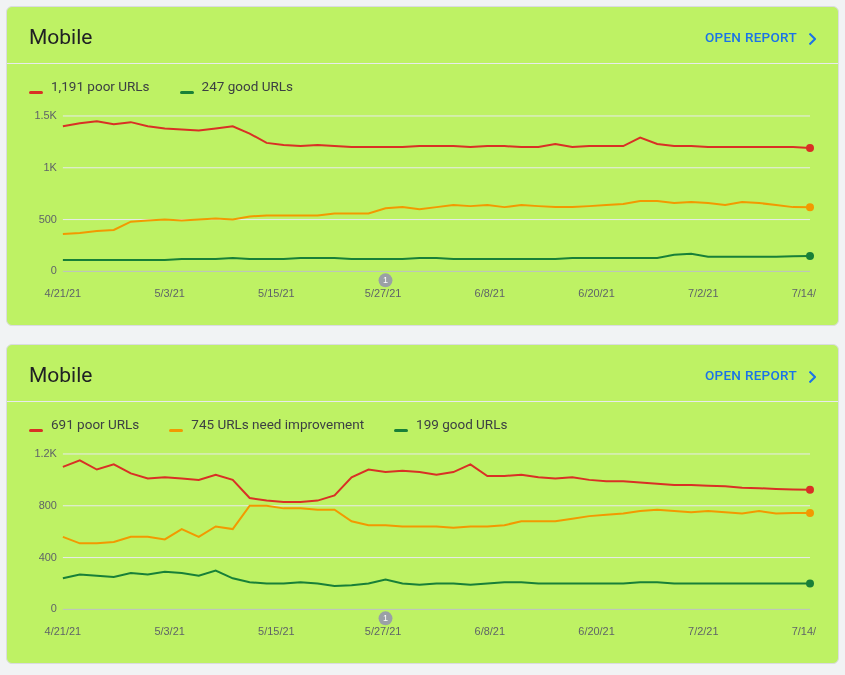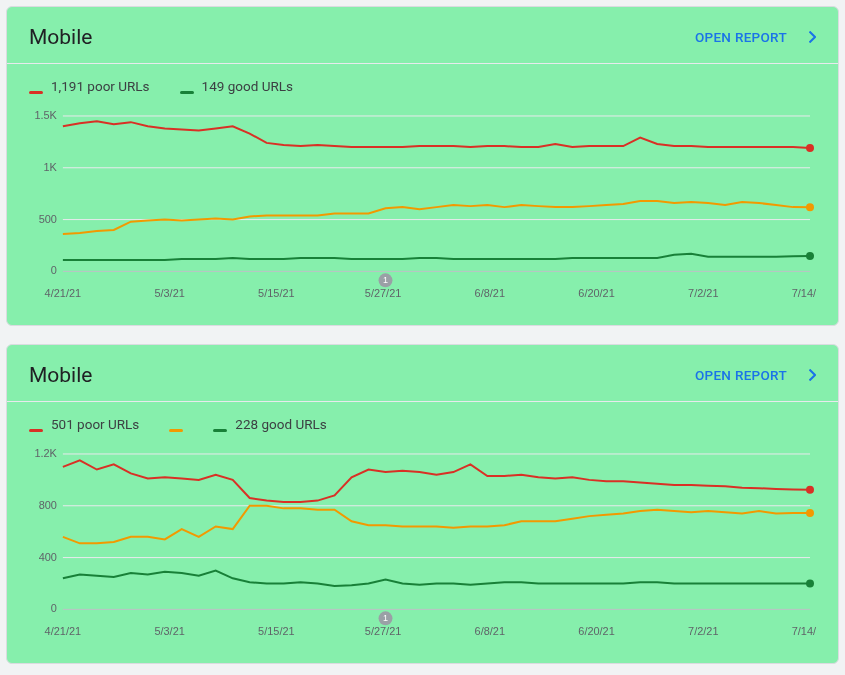--- a/index.html
+++ b/index.html
@@ -1,38 +1,38 @@
 <!DOCTYPE html>
 <html><head>
 <meta charset="utf-8">
 <style>
   * { box-sizing: border-box; margin: 0; padding: 0; }
   body { background: #f1f3f4; font-family: Roboto, Arial, sans-serif; padding: 6px; }
   .card {
-    background: #86efac;
+    background: #bef264;
     border: 1px solid #dadce0;
     border-radius: 6px;
     margin: 0 0 18px 0;
     padding: 0;
   }
   .card-head {
     display: flex;
     align-items: center;
     justify-content: space-between;
     padding: 18px 22px 14px 22px;
   }
   .card-title {
     font-size: 21px;
     font-weight: 400;
     color: #202124;
   }
   .open-report {
     display: flex;
-    align-items: center;
-    gap: 22px;
+    align-items: flex-end;
+    gap: 12px;
     color: #1a73e8;
     font-size: 13.5px;
     font-weight: 500;
     letter-spacing: 0.3px;
     cursor: pointer;
   }
   .open-report svg { width: 7px; height: 12px; }
   .divider { height: 1px; background: #e8eaed; margin: 0; }
   .legend {
     display: flex;
@@ -76,21 +76,21 @@
     </div>
   </div>
   <div class="divider"></div>
   <div class="legend">
     <div class="legend-item">
       <span class="dash red"></span>
       <span>1,191 poor URLs</span>
     </div>
     <div class="legend-item">
       <span class="dash green"></span>
-      <span>149 good URLs</span>
+      <span>247 good URLs</span>
     </div>
   </div>
   <div class="chart-wrap">
     <svg class="chart-svg" id="chart-0" viewBox="0 0 790 200">
         <line x1="34" y1="164" x2="784" y2="164" class="baseline"></line>
         <text x="28" y="167" text-anchor="end" class="ytick">0</text>
         <line x1="34" y1="112.00000000000001" x2="784" y2="112.00000000000001" class="gridline"></line>
         <text x="28" y="115.00000000000001" text-anchor="end" class="ytick">500</text>
         <line x1="34" y1="60.00000000000001" x2="784" y2="60.00000000000001" class="gridline"></line>
         <text x="28" y="63.00000000000001" text-anchor="end" class="ytick">1K</text>
@@ -123,28 +123,29 @@
       <span>OPEN REPORT</span>
       <svg viewBox="0 0 7 12">
           <path d="M0.5 0.5 L6 6 L0.5 11.5" stroke="#1a73e8" stroke-width="2" fill="none"></path>
         </svg>
     </div>
   </div>
   <div class="divider"></div>
   <div class="legend">
     <div class="legend-item">
       <span class="dash red"></span>
-      <span>501 poor URLs</span>
+      <span>691 poor URLs</span>
     </div>
     <div class="legend-item">
       <span class="dash amber"></span>
+      <span>745 URLs need improvement</span>
     </div>
     <div class="legend-item">
       <span class="dash green"></span>
-      <span>228 good URLs</span>
+      <span>199 good URLs</span>
     </div>
   </div>
   <div class="chart-wrap">
     <svg class="chart-svg" id="chart-1" viewBox="0 0 790 200">
         <line x1="34" y1="164" x2="784" y2="164" class="baseline"></line>
         <text x="28" y="167" text-anchor="end" class="ytick">0</text>
         <line x1="34" y1="112.00000000000001" x2="784" y2="112.00000000000001" class="gridline"></line>
         <text x="28" y="115.00000000000001" text-anchor="end" class="ytick">400</text>
         <line x1="34" y1="60.00000000000001" x2="784" y2="60.00000000000001" class="gridline"></line>
         <text x="28" y="63.00000000000001" text-anchor="end" class="ytick">800</text>

